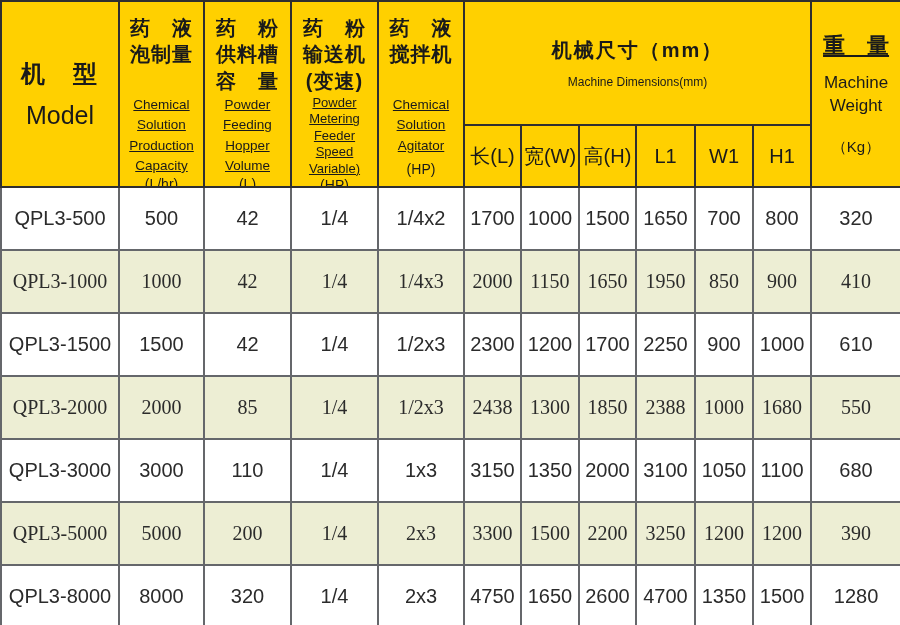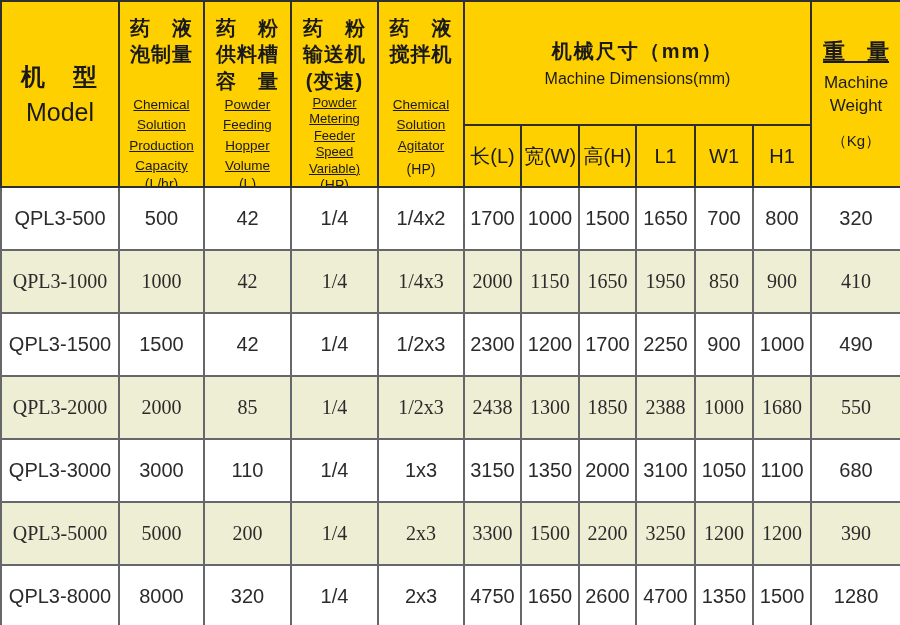--- a/index.html
+++ b/index.html
@@ -65,28 +65,28 @@
     margin-top: auto;
     padding-bottom: 6px;
     font-size: 14px;
   }
 
   .centerhead {
     display: flex;
     flex-direction: column;
     justify-content: center;
     align-items: center;
-    gap: 5px;
+    gap: 11px;
     height: 100%;
   }
   .model-zh { font-size: 24px; font-weight: bold; letter-spacing: 2px; }
   .model-en { font-size: 25px; }
 
   .dims-zh { font-size: 20px; font-weight: bold; letter-spacing: 2px; }
-  .dims-en { font-size: 16px; }
+  .dims-en { font-size: 12px; }
 
   .weight-zh { font-size: 22px; font-weight: bold; text-decoration: underline; }
   .weight-en { font-size: 17px; line-height: 1.3; white-space: pre-line; }
   .weight-unit { font-size: 15px; margin-top: 10px; }
 
   thead th.subcol { font-size: 20px; font-weight: normal; }
 </style>
 </head>
 <body>
 
@@ -217,21 +217,21 @@
         <td>1500</td>
         <td>42</td>
         <td>1/4</td>
         <td>1/2x3</td>
         <td>2300</td>
         <td>1200</td>
         <td>1700</td>
         <td>2250</td>
         <td>900</td>
         <td>1000</td>
-        <td>490</td>
+        <td>610</td>
       </tr>
       <tr class="alt">
         <td>QPL3-2000</td>
         <td>2000</td>
         <td>85</td>
         <td>1/4</td>
         <td>1/2x3</td>
         <td>2438</td>
         <td>1300</td>
         <td>1850</td>

